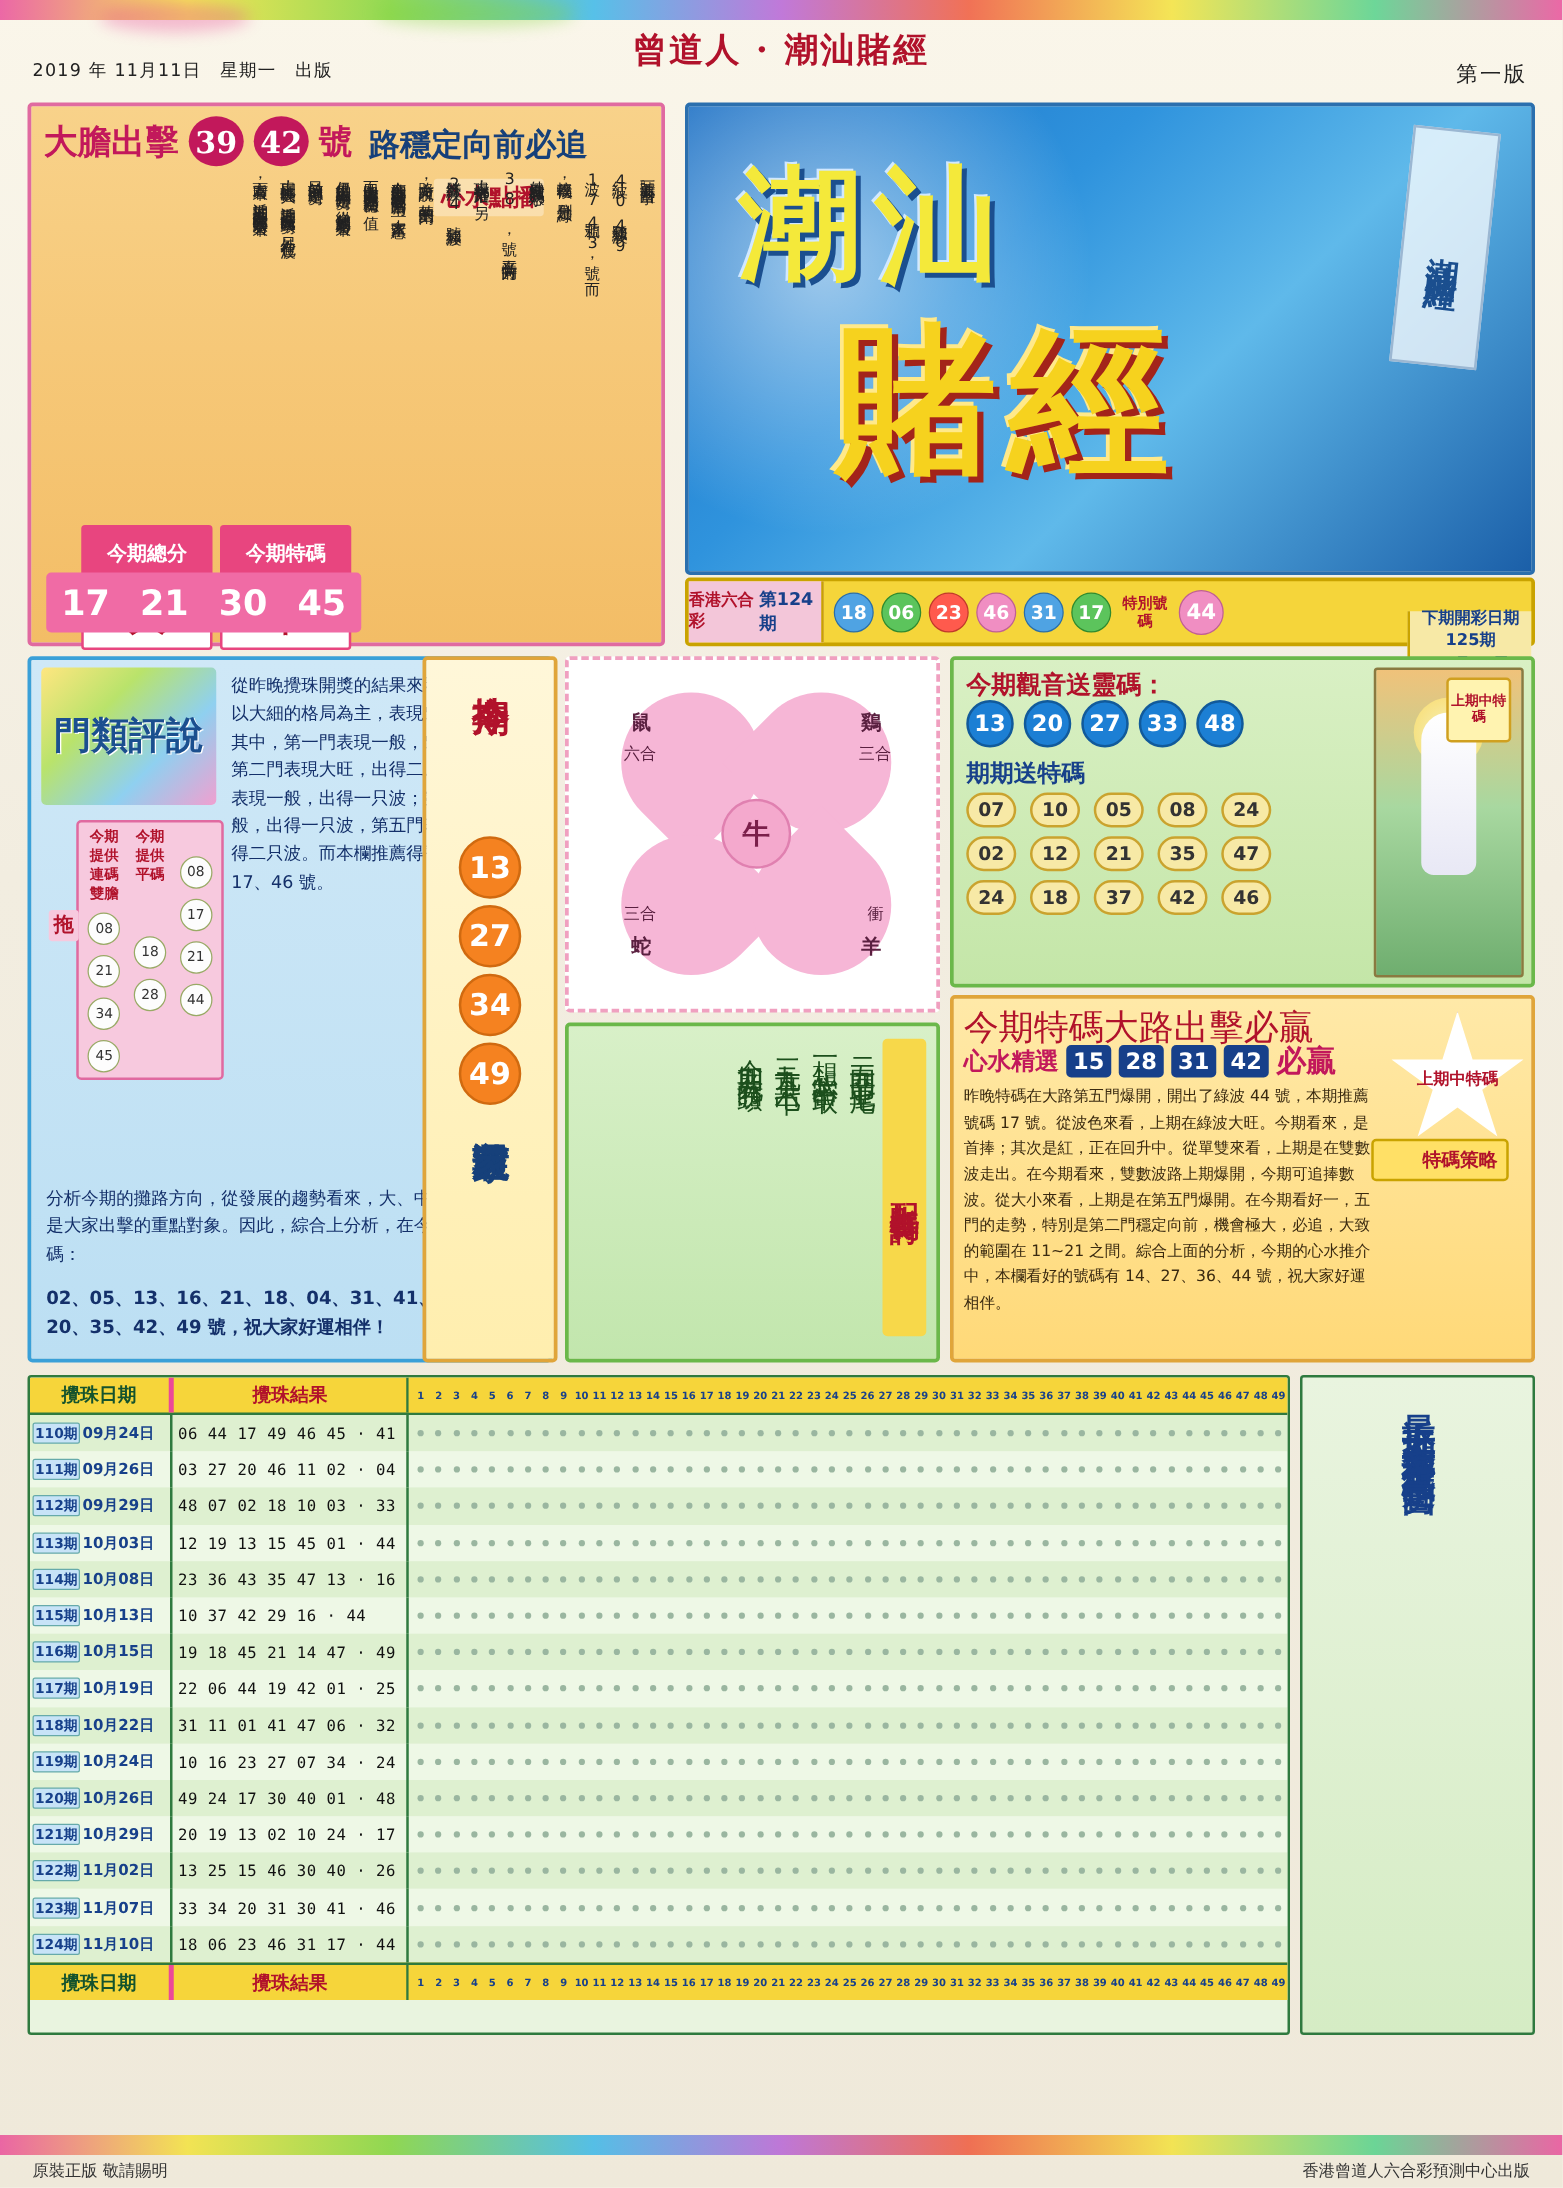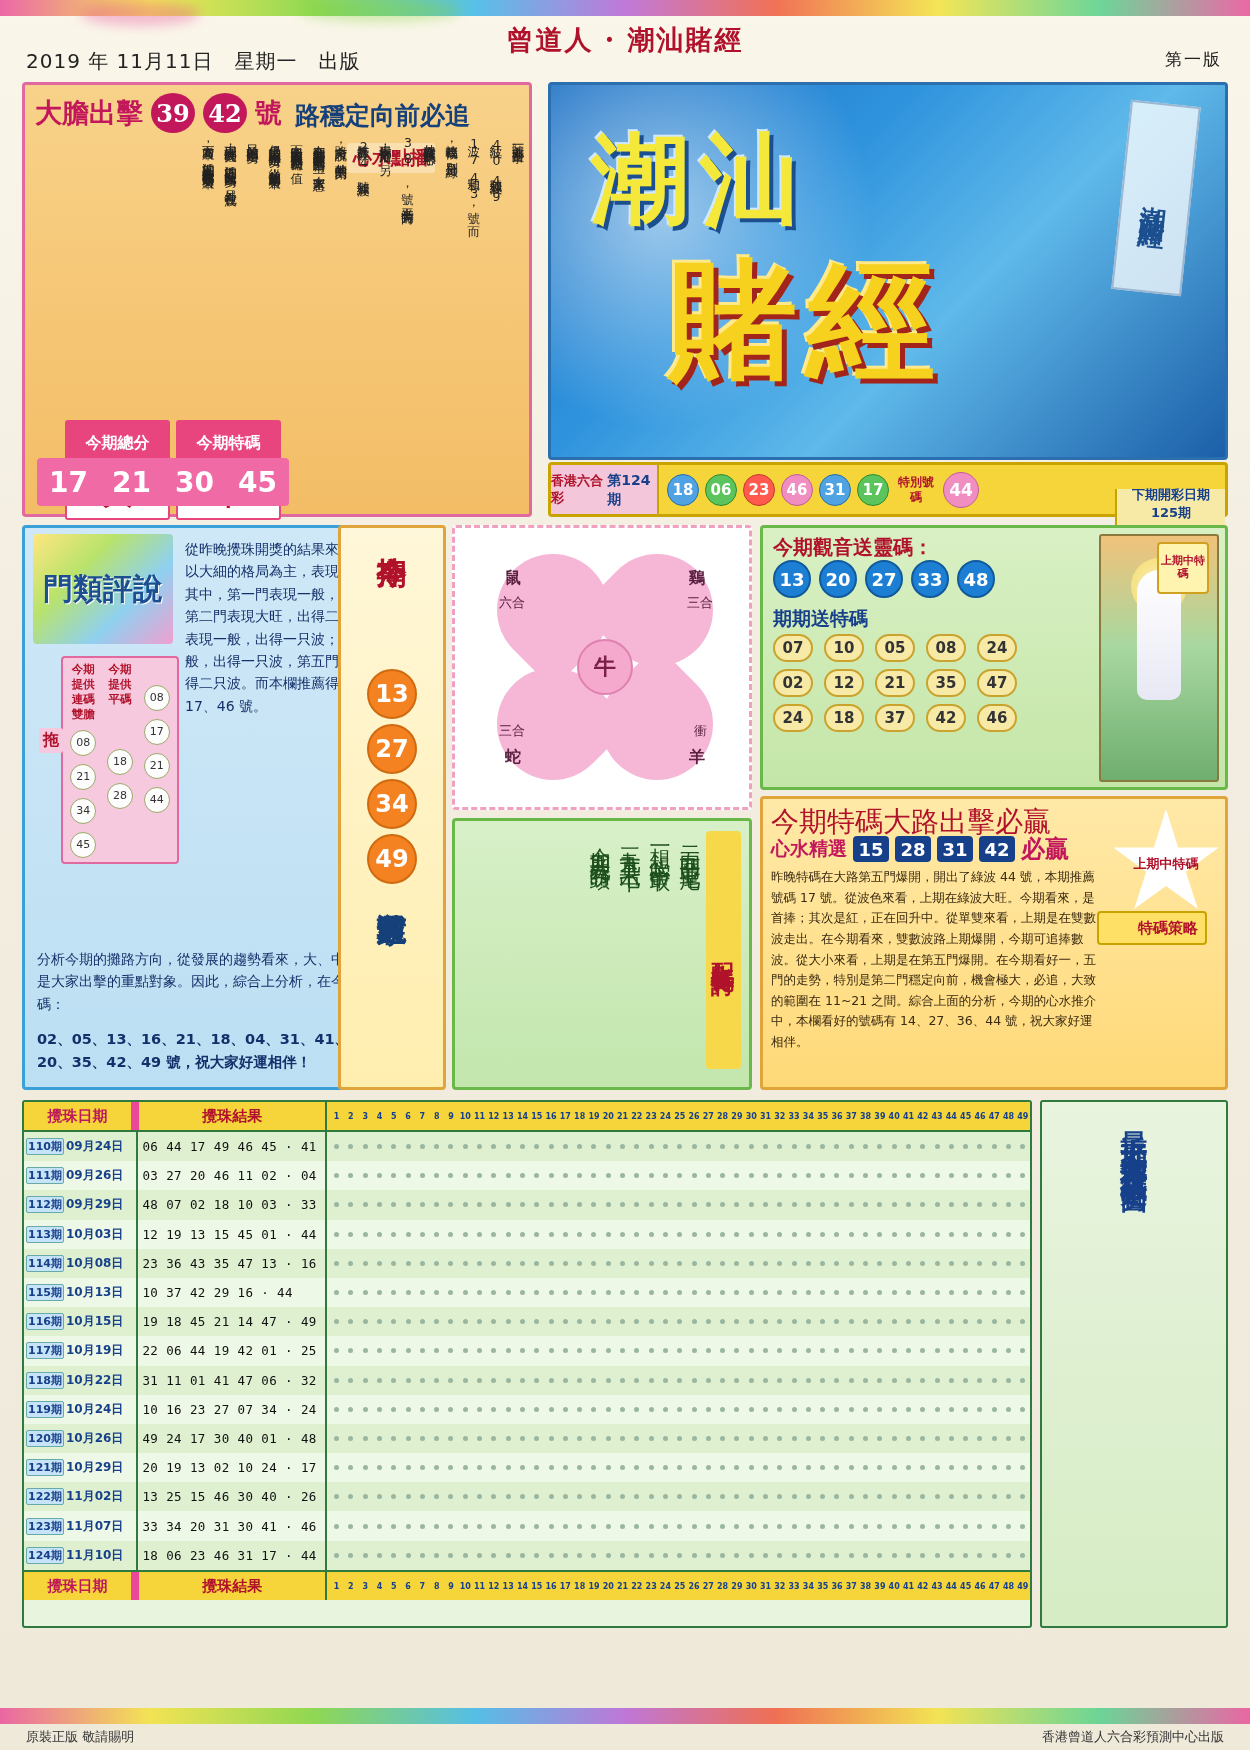--- a/index.html
+++ b/index.html
@@ -26,21 +26,21 @@
   .strip-bottom { bottom:26px; }
 
   .masthead-title {
     position:absolute; top:22px; left:0; width:1250px; text-align:center;
     font-size:27px; font-weight:bold; color:#b1122b;
     letter-spacing:2px;
     font-family:"DejaVu Serif","Liberation Serif",serif;
   }
   .pub-date {
     position:absolute; top:48px; left:26px;
-    font-size:20px; color:#222; letter-spacing:1px;
+    font-size:14px; color:#222; letter-spacing:1px;
   }
   .edition {
     position:absolute; top:48px; right:28px;
     font-size:17px; color:#222; letter-spacing:2px;
   }
 
   
   .panel-left-top {
     position:absolute; left:22px; top:82px; width:510px; height:435px;
     background:linear-gradient(180deg,#f8d28a 0%,#f6c878 45%,#f3bd66 100%);
@@ -158,21 +158,21 @@
   }
   .ball.red { background:#ff5a4d; color:#fff; border-color:#c0392b;}
   .ball.blue{ background:#4fa3e3; color:#fff; border-color:#2a6ea8;}
   .ball.green{background:#5cc45c; color:#fff; border-color:#2f8a2f;}
   .ball.pink{ background:#f08ec2; color:#fff; border-color:#c05f95;}
   .draw-sp-label {
     font-size:12px; color:#b1122b; font-weight:bold; line-height:1.2;
     text-align:center; width:42px;
   }
   .draw-right {
-    width:110px; height:100%; background:#f7e9a6;
+    width:99px; height:100%; background:#f7e9a6;
     border-left:2px solid #c9a300;
     display:flex; flex-direction:column; align-items:center; justify-content:center;
     font-size:13px; color:#17408a; font-weight:bold; line-height:1.4;margin-top:48px;
   }
 
   
   .panel-menlei {
     position:absolute; left:22px; top:525px; width:420px; height:565px;
     background:linear-gradient(180deg,#cfe8f7 0%,#bcdff3 100%);
     border:3px solid #3aa0d8; border-radius:4px;
@@ -391,22 +391,22 @@
     background:#e9f4df; border:2px solid #2f7a3f; border-radius:3px;
     overflow:hidden;
   }
   .tbl-header, .tbl-footer {
     display:flex; height:30px; background:#f6d53a; align-items:stretch;
     border-bottom:2px solid #2f7a3f;
   }
   .tbl-footer { border-top:2px solid #2f7a3f; border-bottom:none; }
   .th-date {
     width:130px; display:flex; align-items:center; justify-content:center;
-    font-size:15px; font-weight:bold; color:#be185d;
-    border-right:8px solid #ec4899;
+    font-size:15px; font-weight:bold; color:#14532d;
+    border-right:4px solid #ec4899;
   }
   .th-result {
     width:215px; display:flex; align-items:center; justify-content:center;
     font-size:15px; font-weight:bold; color:#b1122b;
     border-right:2px solid #2f7a3f;
   }
   .th-grid {
     flex:1; display:flex; align-items:center;
     background:#f6d53a; padding-left:2px;
   }

